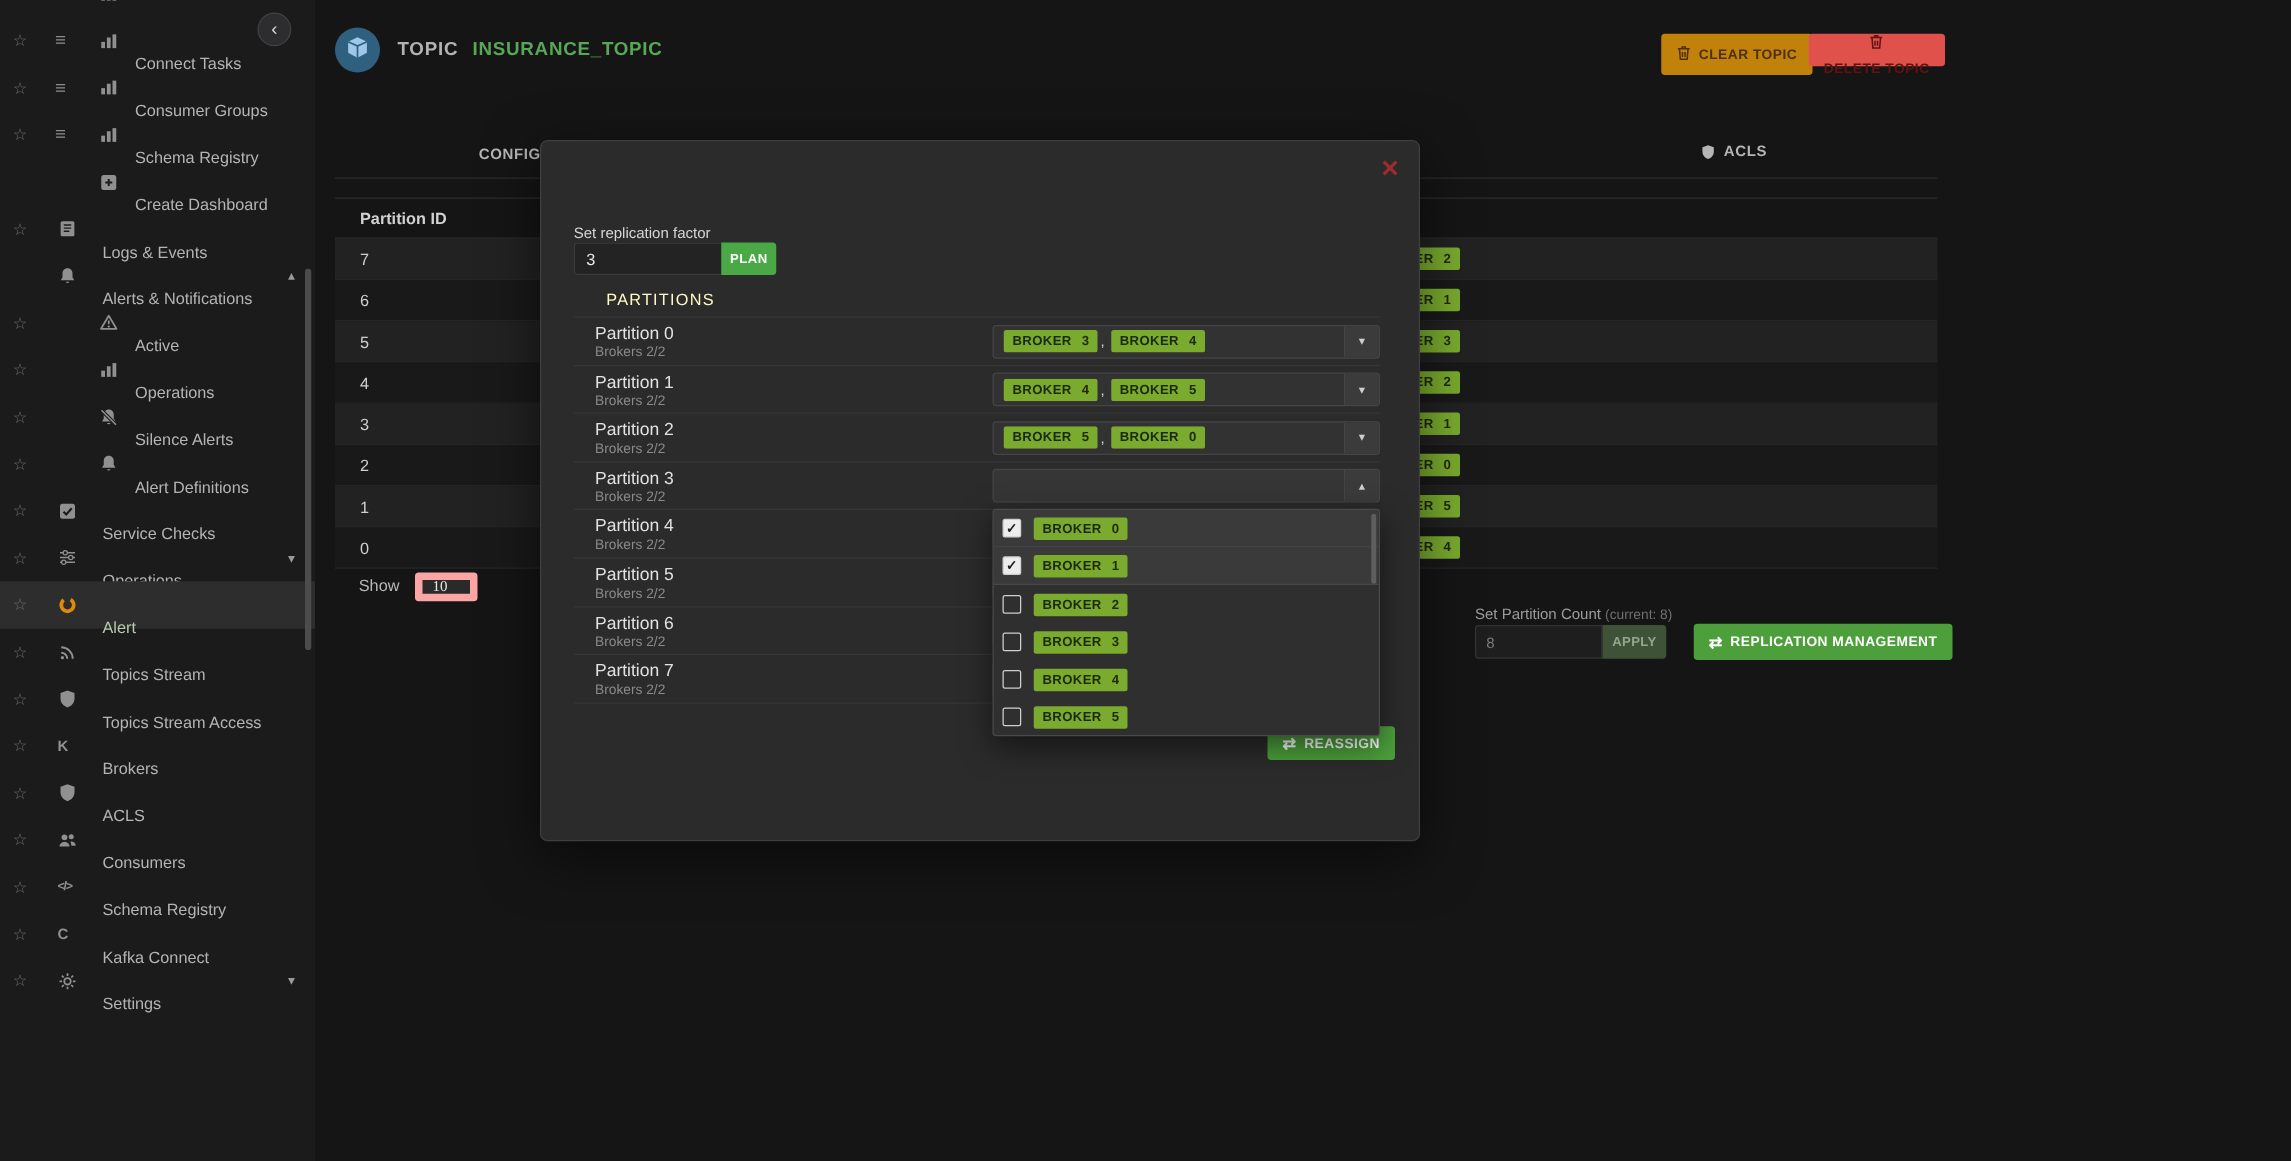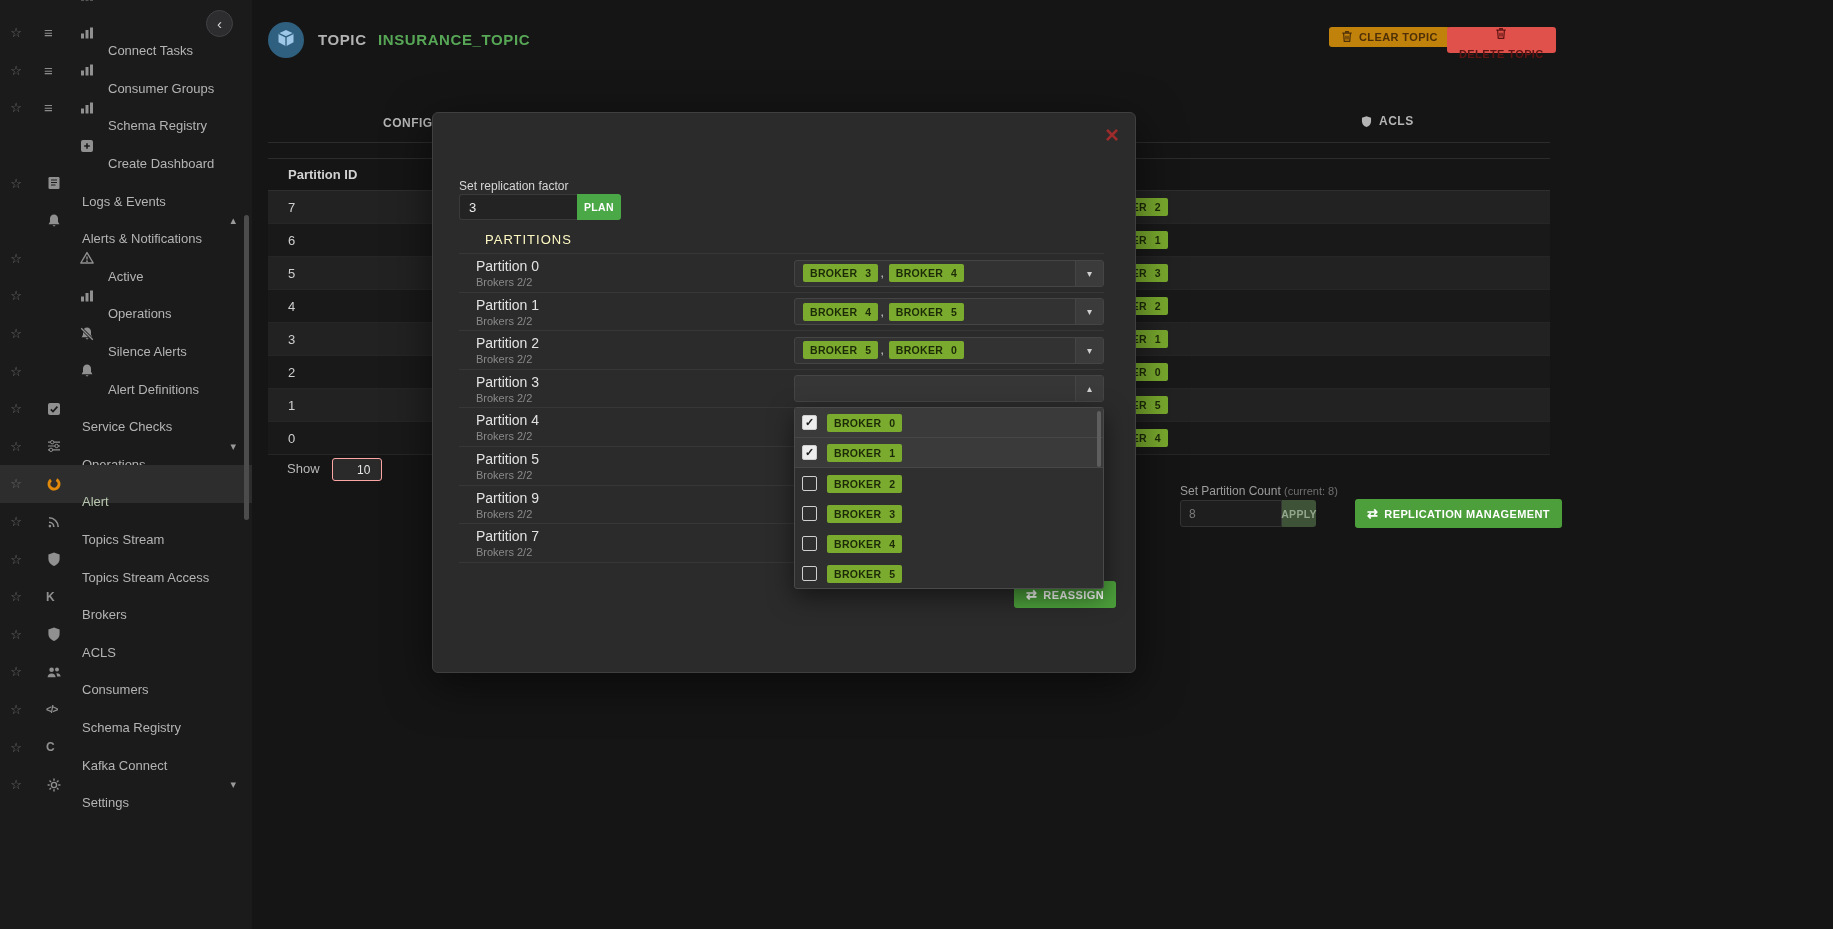--- a/index.html
+++ b/index.html
@@ -32,21 +32,21 @@
     font-size:15px; z-index:6; cursor:pointer; }
   .sb-scroll { position:absolute; left:244px; top:215px; width:5px; height:305px; background:#4c4c4c; border-radius:3px; z-index:6; }
 
   
   .topic-icon { left:268px; top:22px; width:36px; height:36px; border-radius:50%; background:#30607f;
     display:flex; align-items:center; justify-content:center; }
   .page-title-label { left:318px; top:31px; font-size:15px; font-weight:bold; color:#b2b2b2; letter-spacing:0.6px; }
   .page-title-name  { left:378px; top:31px; font-size:15px; font-weight:bold; color:#57a757; letter-spacing:0.6px; }
   .btn { display:flex; align-items:center; gap:6px; padding:0 12px; border-radius:3px;
     font-size:11px; font-weight:bold; letter-spacing:0.4px; cursor:pointer; white-space:nowrap; }
-  .btn-clear  { left:1329px; top:27px; height:20px; background:#c0820b; color:#4e2f07; }
+  .btn-clear  { left:1329px; top:27px; height:33px; background:#c0820b; color:#4e2f07; }
   .btn-delete { left:1447px; top:27px; height:26px; background:#e0514b; color:#5e1412;flex-direction:column; }
 
   
   .tab-config { left:383px; top:116px; font-size:12px; font-weight:bold; color:#b5b5b5; letter-spacing:0.5px; cursor:pointer; }
   .tab-acls { left:1360px; top:114px; display:flex; align-items:center; gap:6px; font-size:12px; font-weight:bold;
     color:#b5b5b5; letter-spacing:0.5px; cursor:pointer; }
   .tab-acls svg { width:13px; height:13px; display:block; }
   .divider-tabs { left:268px; top:142px; width:1282px; height:1px; background:#2c2c2c; }
 
   .ptable { left:268px; top:158px; width:1282px; border-top:1px solid #2c2c2c; }
@@ -56,28 +56,28 @@
     font-size:13px; color:#cfcfcf; position:relative; }
   .prow.light { background:#222222; }
   .prow.dark  { background:#191919; }
   .badge-holder { position:absolute; right:382px; top:50%; transform:translateY(-50%); }
 
   .badge { display:inline-flex; align-items:baseline; background:#7aab2e; color:#1d2a08; font-size:10.5px;
     font-weight:bold; padding:3px 7px; border-radius:2px; letter-spacing:0.3px; white-space:nowrap; }
   .badge .num { margin-left:8px; }
 
   .show-label { left:287px; top:461px; font-size:13px; color:#b8b8b8; }
-  .show-box { left:332px; top:458px; width:50px; height:23px; background:#2a2a2a; border:1px solid #fca5a5;
-    border-radius:3px; font-size:12px; color:#e6e6e6; display:flex; align-items:center; padding-left:24px; cursor:pointer; }
+  .show-box { left:332px; top:458px; width:50px; height:23px; background:#2a2a2a; border:6px solid #fca5a5;
+    border-radius:3px; font-size:12px; color:#e6e6e6; display:flex; align-items:center; padding-left:8px; cursor:pointer;font-family:Liberation Serif, serif; }
 
   .pc-label { left:1180px; top:484px; font-size:12px; color:#9c9c9c; }
   .pc-current { font-size:11px; color:#6f6f6f; }
   .pc-input { left:1180px; top:500px; width:102px; height:27px; background:#1e1e1e; border:1px solid #343434;
     border-radius:3px 0 0 3px; color:#7a7a7a; font-size:12px; display:flex; align-items:center; padding-left:8px; }
-  .pc-apply { left:1282px; top:500px; width:34px; height:27px; background:#3e5237; color:#93a68e; font-size:10.5px;
+  .pc-apply { left:1282px; top:500px; width:51px; height:27px; background:#3e5237; color:#93a68e; font-size:10.5px;
     font-weight:bold; letter-spacing:0.3px; border-radius:0 3px 3px 0; display:flex; align-items:center; justify-content:center; cursor:pointer; }
   .btn-repl { left:1355px; top:499px; height:29px; background:#4c9f3b; color:#ffffff; }
   .swap-glyph { font-size:13px; font-weight:bold; }
 
   
   #modal { position:absolute; left:432px; top:112px; width:704px; height:561px; background:#2b2b2b;
     border:1px solid #3f3f3f; border-radius:6px; box-shadow:0 12px 45px rgba(0,0,0,0.55); z-index:10; }
   .modal-close { position:absolute; right:16px; top:10px; color:#9e2c2c; font-size:24px; font-weight:bold; line-height:1; cursor:pointer; }
   .modal-title { position:absolute; left:25px; top:22px; font-size:20px; font-weight:bold; color:#e9e9e9; white-space:nowrap; }
   .modal-title .green { color:#57a757; }
@@ -593,21 +593,21 @@
     <div class="part-name">Partition 5</div>
     <div class="part-sub">Brokers 2/2</div>
     <div class="part-select">
       <div class="sel-content"></div>
       <div class="sel-caret">
         <span class="caret-glyph">▾</span>
       </div>
     </div>
   </div>
       <div class="part-row">
-    <div class="part-name">Partition 9</div>
+    <div class="part-name">Partition 6</div>
     <div class="part-sub">Brokers 2/2</div>
     <div class="part-select">
       <div class="sel-content"></div>
       <div class="sel-caret">
         <span class="caret-glyph">▾</span>
       </div>
     </div>
   </div>
       <div class="part-row">
     <div class="part-name">Partition 7</div>

